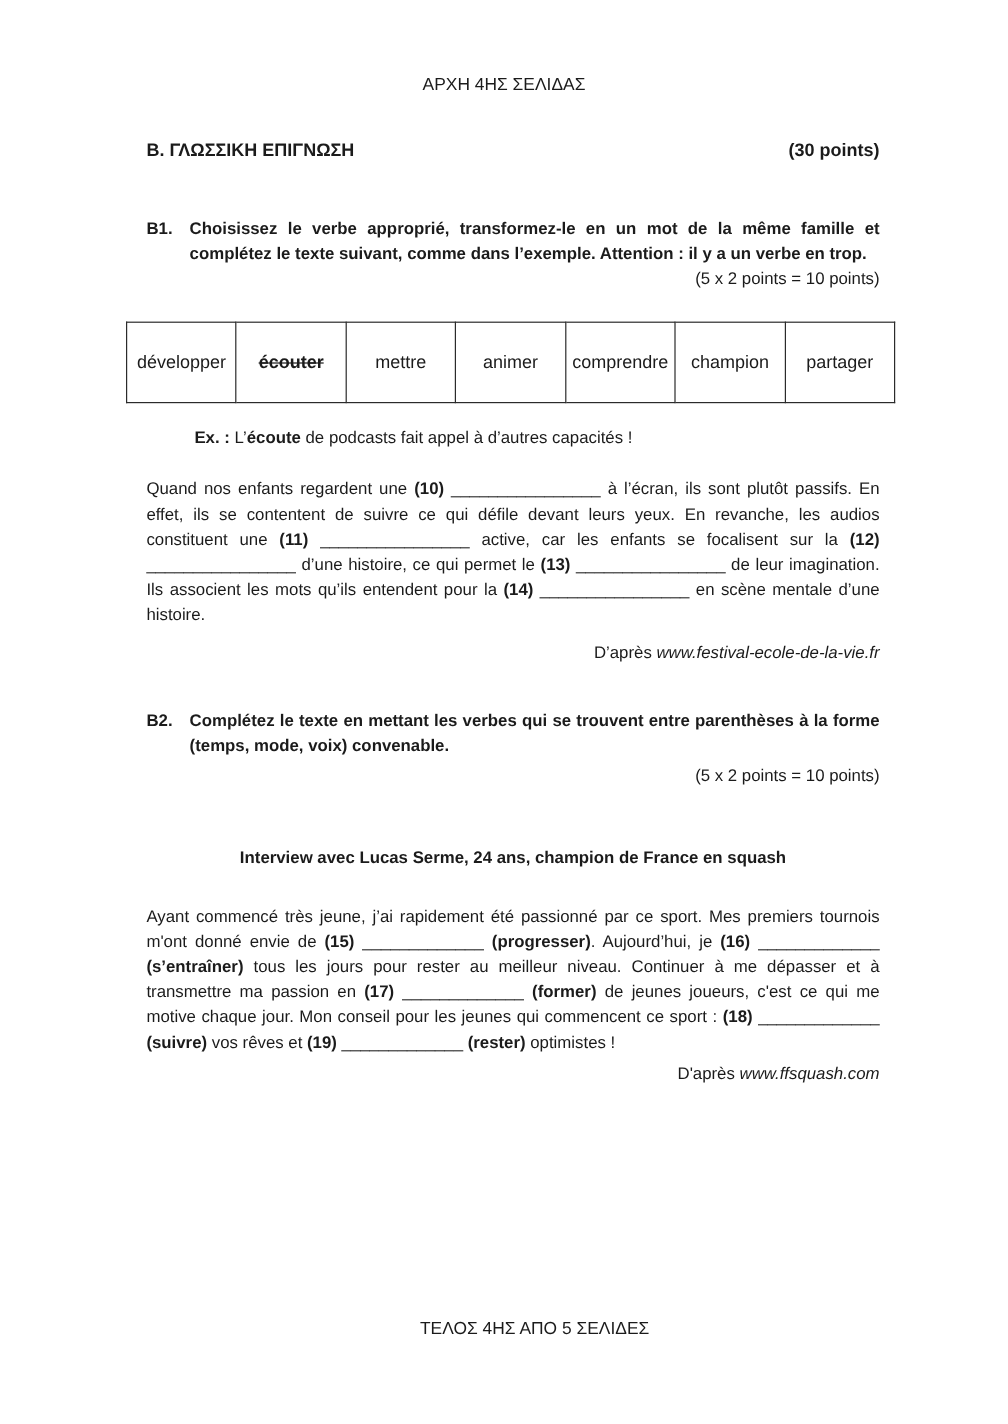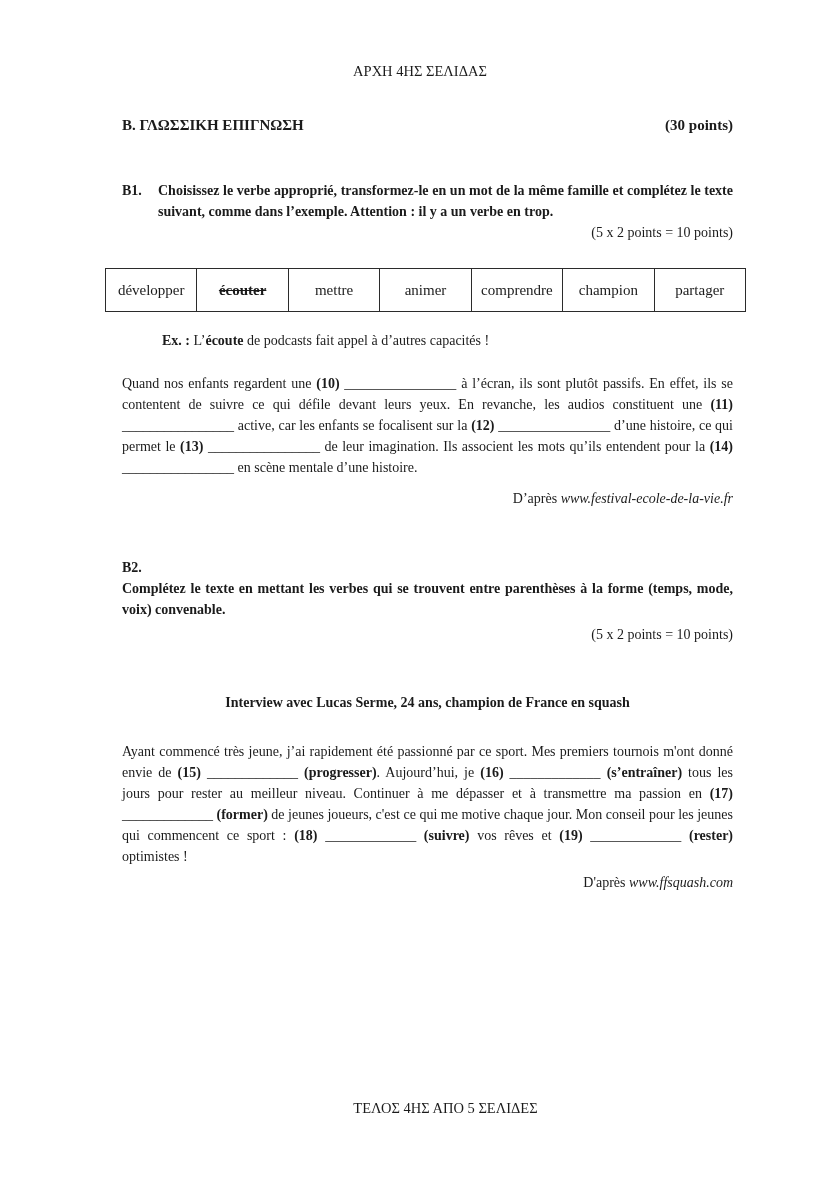--- a/index.html
+++ b/index.html
@@ -1,21 +1,21 @@
 <!DOCTYPE html>
 <html lang="fr"><head>
 <meta charset="utf-8">
 <style>
   html, body { margin: 0; padding: 0; background: #ffffff; }
   .page {
     position: relative;
     width: 840px;
     height: 1187px;
     background: #ffffff;
-    font-family: Liberation Serif, serif;
+    font-family: Liberation Sans, sans-serif;
     font-size: 14px;
     line-height: 21px;
     color: #1b1b1b;
     overflow: hidden;
   }
   .content { padding: 0 107px 0 122px; }
   .header {
     padding-top: 61px;
     text-align: center;
     font-size: 14.5px;
@@ -37,31 +37,31 @@
     width: 641px;
     margin-left: -17px;
     margin-top: 25px;
   }
   .verb-table td {
     border: 1.5px solid #2b2b2b;
     height: 34px;
     text-align: center;
     vertical-align: middle;
     font-size: 15px;
-    padding: 4px 2px;
+    padding: 16px 2px;
   }
   .verb-table td.struck { font-weight: bold; text-decoration: line-through; }
   .ex-line { margin-top: 18px; }
   .para { margin-top: 22px; text-align: justify; }
   .question-para { margin-top: 24px; }
   .answer-para { margin-top: 28px; text-align: justify; }
   .source { text-align: right; margin-top: 10px; }
   .source .url { font-style: italic; }
   .source.tight { margin-top: 5px; }
-  .b2-block { margin-top: 48px; flex-direction: column; }
+  .b2-block { margin-top: 36px; }
   .points.b2 { margin-top: 4px; }
   .interview-title {
     margin-top: 47px;
     text-align: center;
     font-weight: bold;
   }
   .footer {
     position: absolute;
     top: 1098px;
     left: 140px;

